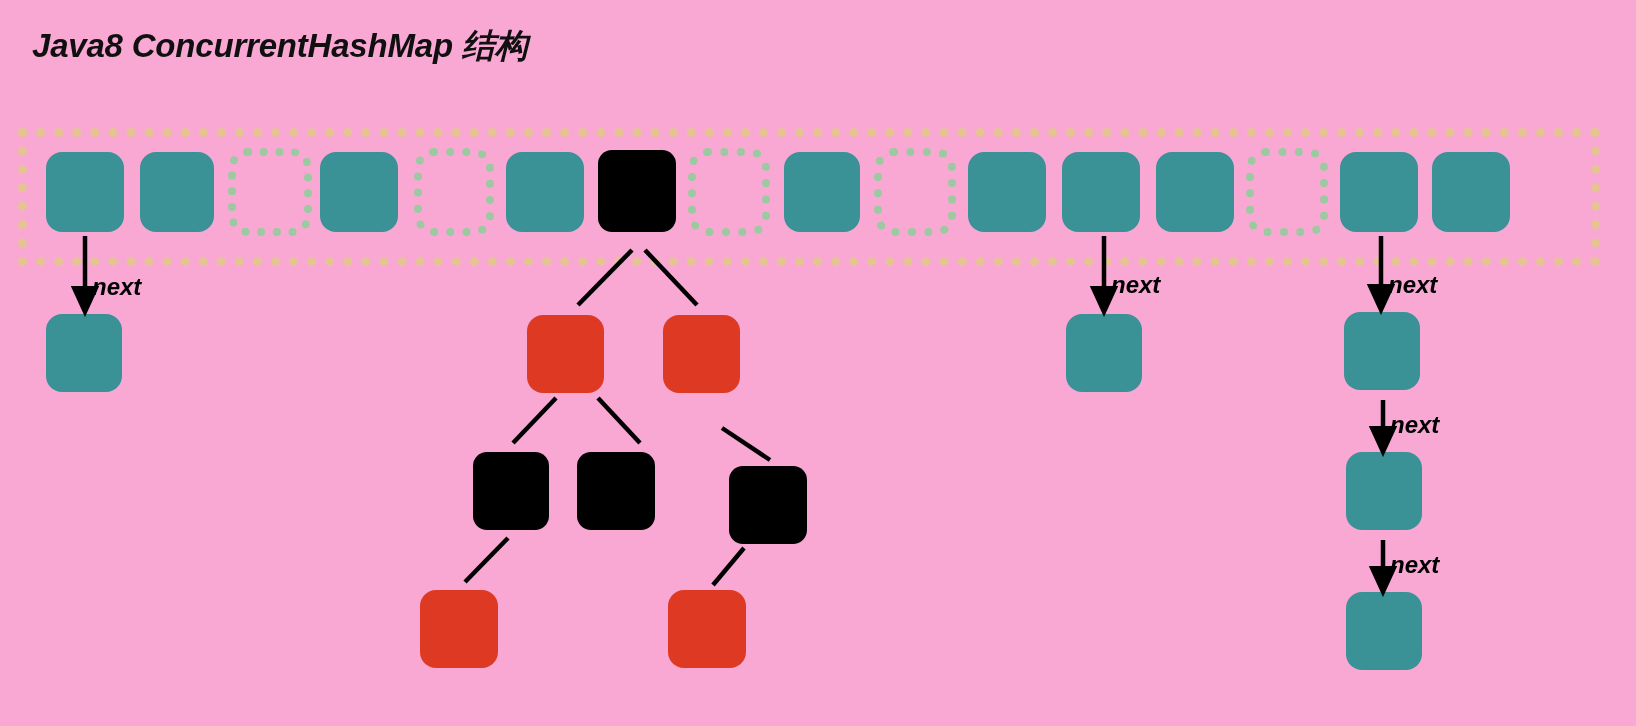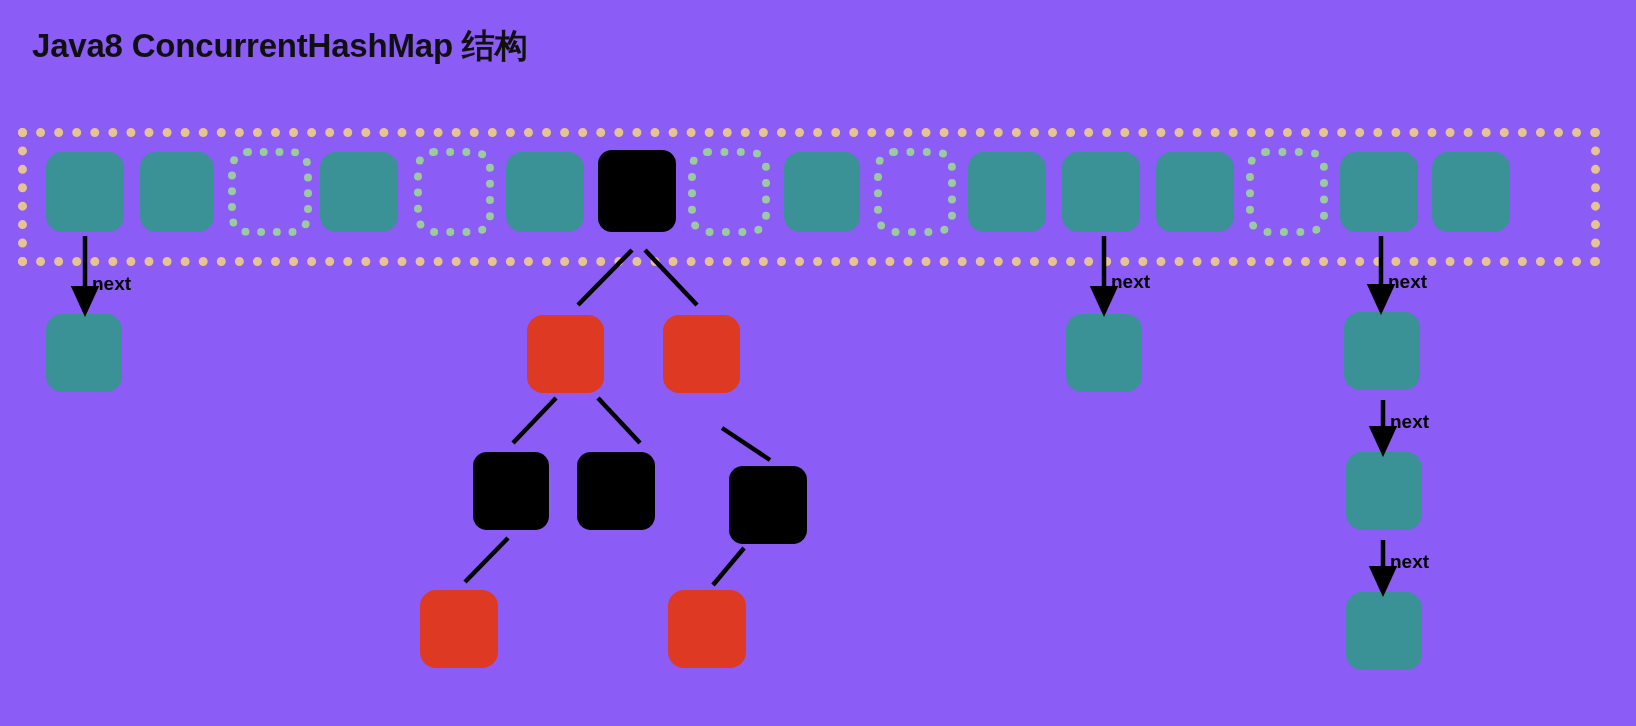--- a/index.html
+++ b/index.html
@@ -3,21 +3,21 @@
 <meta charset="utf-8">
 <title>Java8 ConcurrentHashMap</title>
 <style>
   html,body{margin:0;padding:0;background:#ffffff;}
   body{
     width:1636px;height:726px;
     font-family:"Liberation Sans","DejaVu Sans",sans-serif;
     overflow:hidden;
     position:relative;
   }
-  #stage{position:relative;width:1636px;height:726px;background:#8b5cf6;}
+  #stage{position:relative;width:1636px;height:726px;background:#f9a8d4;font-style:italic;}
 
   
   #page-title{
     position:absolute;left:32px;top:24px;
     font-size:33px;font-weight:bold;color:#101010;
     letter-spacing:-0.2px;white-space:nowrap;
   }
 
   
   #array-container{
@@ -43,21 +43,21 @@
     border:8px dotted #9bc9a0;
     border-radius:20px;
   }
 
   
   #edges{position:absolute;left:0;top:0;width:1636px;height:726px;pointer-events:none;}
 
   
   .next-label{
     position:absolute;
-    font-size:19px;font-weight:bold;color:#000;
+    font-size:24px;font-weight:bold;color:#000;
     white-space:nowrap;
   }
 </style>
 </head>
 <body>
 
 <div id="stage">
 
   <div id="page-title">Java8 ConcurrentHashMap 结构</div>
 

